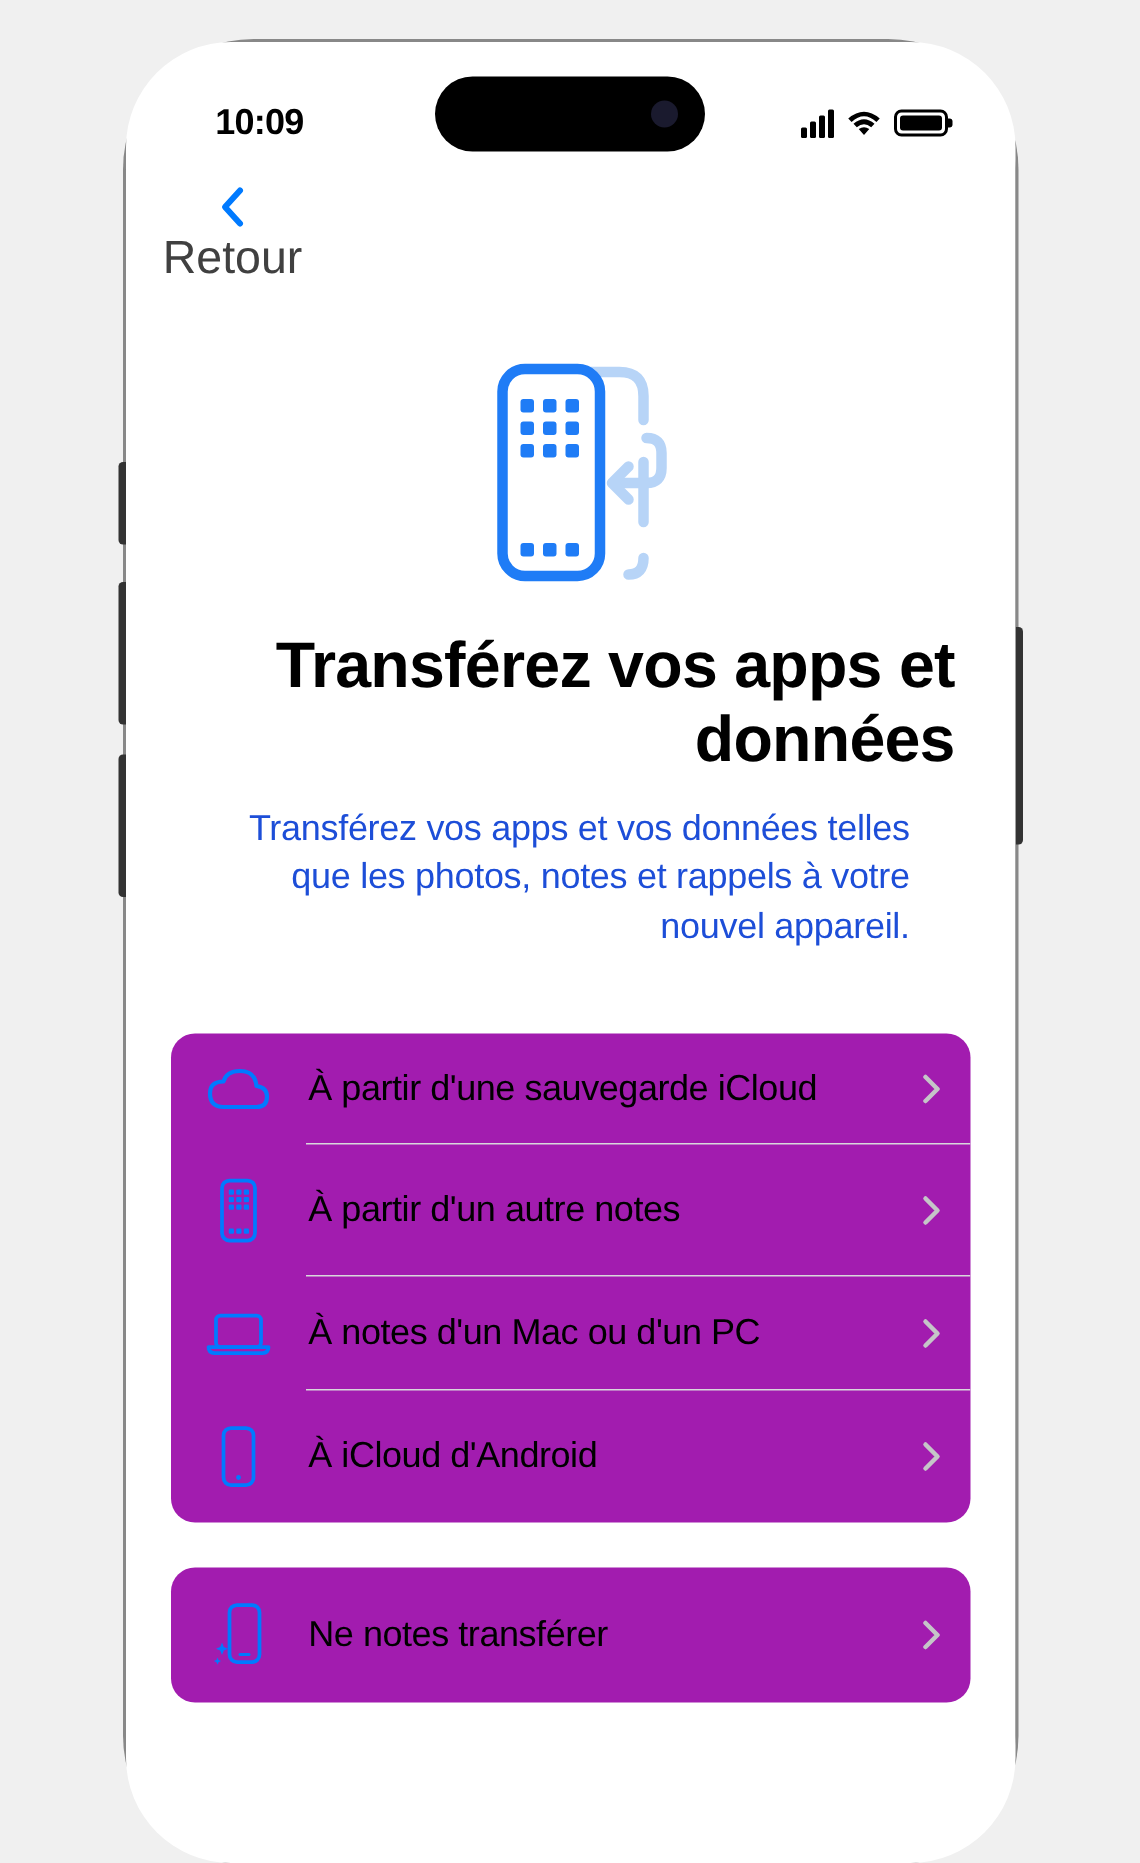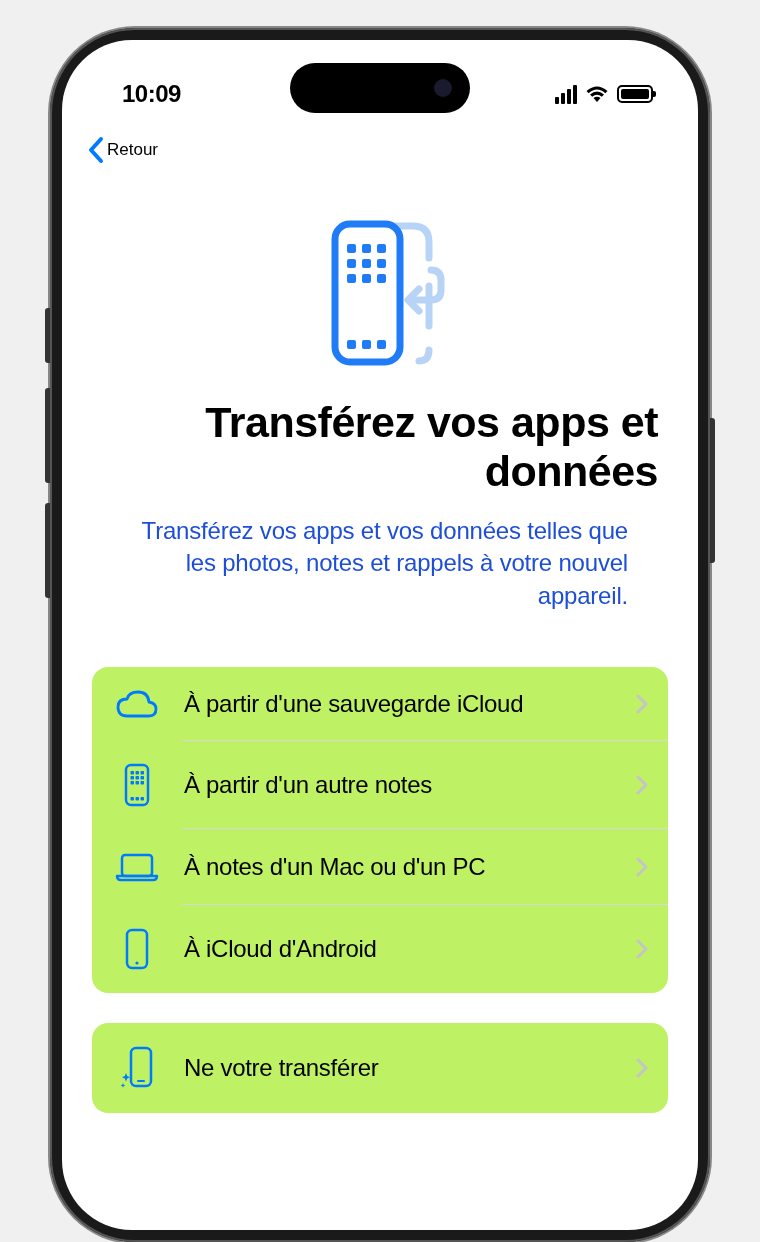--- a/index.html
+++ b/index.html
@@ -12,24 +12,24 @@
       font-family: -apple-system, BlinkMacSystemFont, "SF Pro Text", "Helvetica Neue", Arial, sans-serif;
       background: #f0f0f0;
       width: 760px;
       height: 1242px;
       display: flex;
       justify-content: center;
       padding-top: 28px;
       overflow: hidden;
     }
     .phone-frame {
-      width: 660px;
+      width: 593px;
       background: #1a1a1a;
       border-radius: 85px;
-      padding: 12px;
+      padding: 0;
       position: relative;
       box-shadow: 0 0 0 2px #888, inset 0 0 0 2px #555;
     }
     .phone-frame::before {
       content: '';
       position: absolute;
       left: -5px;
       top: 280px;
       width: 5px;
       height: 55px;
@@ -150,23 +150,24 @@
       background: #000;
       border-radius: 2px;
     }
     .nav-bar {
       padding: 16px 25px 10px;
     }
     .back-btn {
       display: inline-flex;
       align-items: center;
       gap: 2px;
-      color: #000000;
-      font-size: 17px;
+      color: #404040;
+      font-size: 31px;
       cursor: pointer;
+      flex-direction: column;
     }
     .back-chevron svg { display: block; }
     .content {
       padding: 40px 40px 0;
       text-align: right;
     }
     .hero-icon {
       display: flex;
       justify-content: center;
       margin-bottom: 30px;
@@ -180,21 +181,21 @@
     }
     .page-subtitle {
       font-size: 24px;
       line-height: 1.35;
       color: #1d4ed8;
       padding: 0 30px;
       letter-spacing: -0.2px;
     }
     .options-group {
       margin: 55px 30px 0;
-      background: #bef264;
+      background: #a21caf;
       border-radius: 16px;
       overflow: hidden;
     }
     .options-group.secondary {
       margin-top: 30px;
     }
     .option-row {
       display: flex;
       align-items: center;
       padding: 22px 20px 22px 22px;
@@ -391,21 +392,21 @@
         <span class="option-icon">
           <svg width="36" height="46" viewBox="0 0 36 46">
             <rect x="12" y="3" width="20" height="38" rx="5" fill="none" stroke="#007AFF" stroke-width="2.5"></rect>
             <rect x="18" y="35" width="8" height="2" rx="1" fill="#007AFF"></rect>
             <g fill="#007AFF">
               <path d="M7 28 L8.2 31 L11 32.2 L8.2 33.4 L7 36.4 L5.8 33.4 L3 32.2 L5.8 31 Z"></path>
               <path d="M4 38 L4.7 39.7 L6.4 40.4 L4.7 41.1 L4 42.8 L3.3 41.1 L1.6 40.4 L3.3 39.7 Z"></path>
             </g>
           </svg>
         </span>
-        <span class="option-label">Ne votre transférer</span>
+        <span class="option-label">Ne notes transférer</span>
         <span class="option-chevron">
           <svg width="12" height="20" viewBox="0 0 12 20">
               <path d="M2 2 L10 10 L2 18" fill="none" stroke="#c5c5c8" stroke-width="3" stroke-linecap="round" stroke-linejoin="round"></path>
             </svg>
         </span>
       </div>
     </div>
 
   </div>
 </div>

